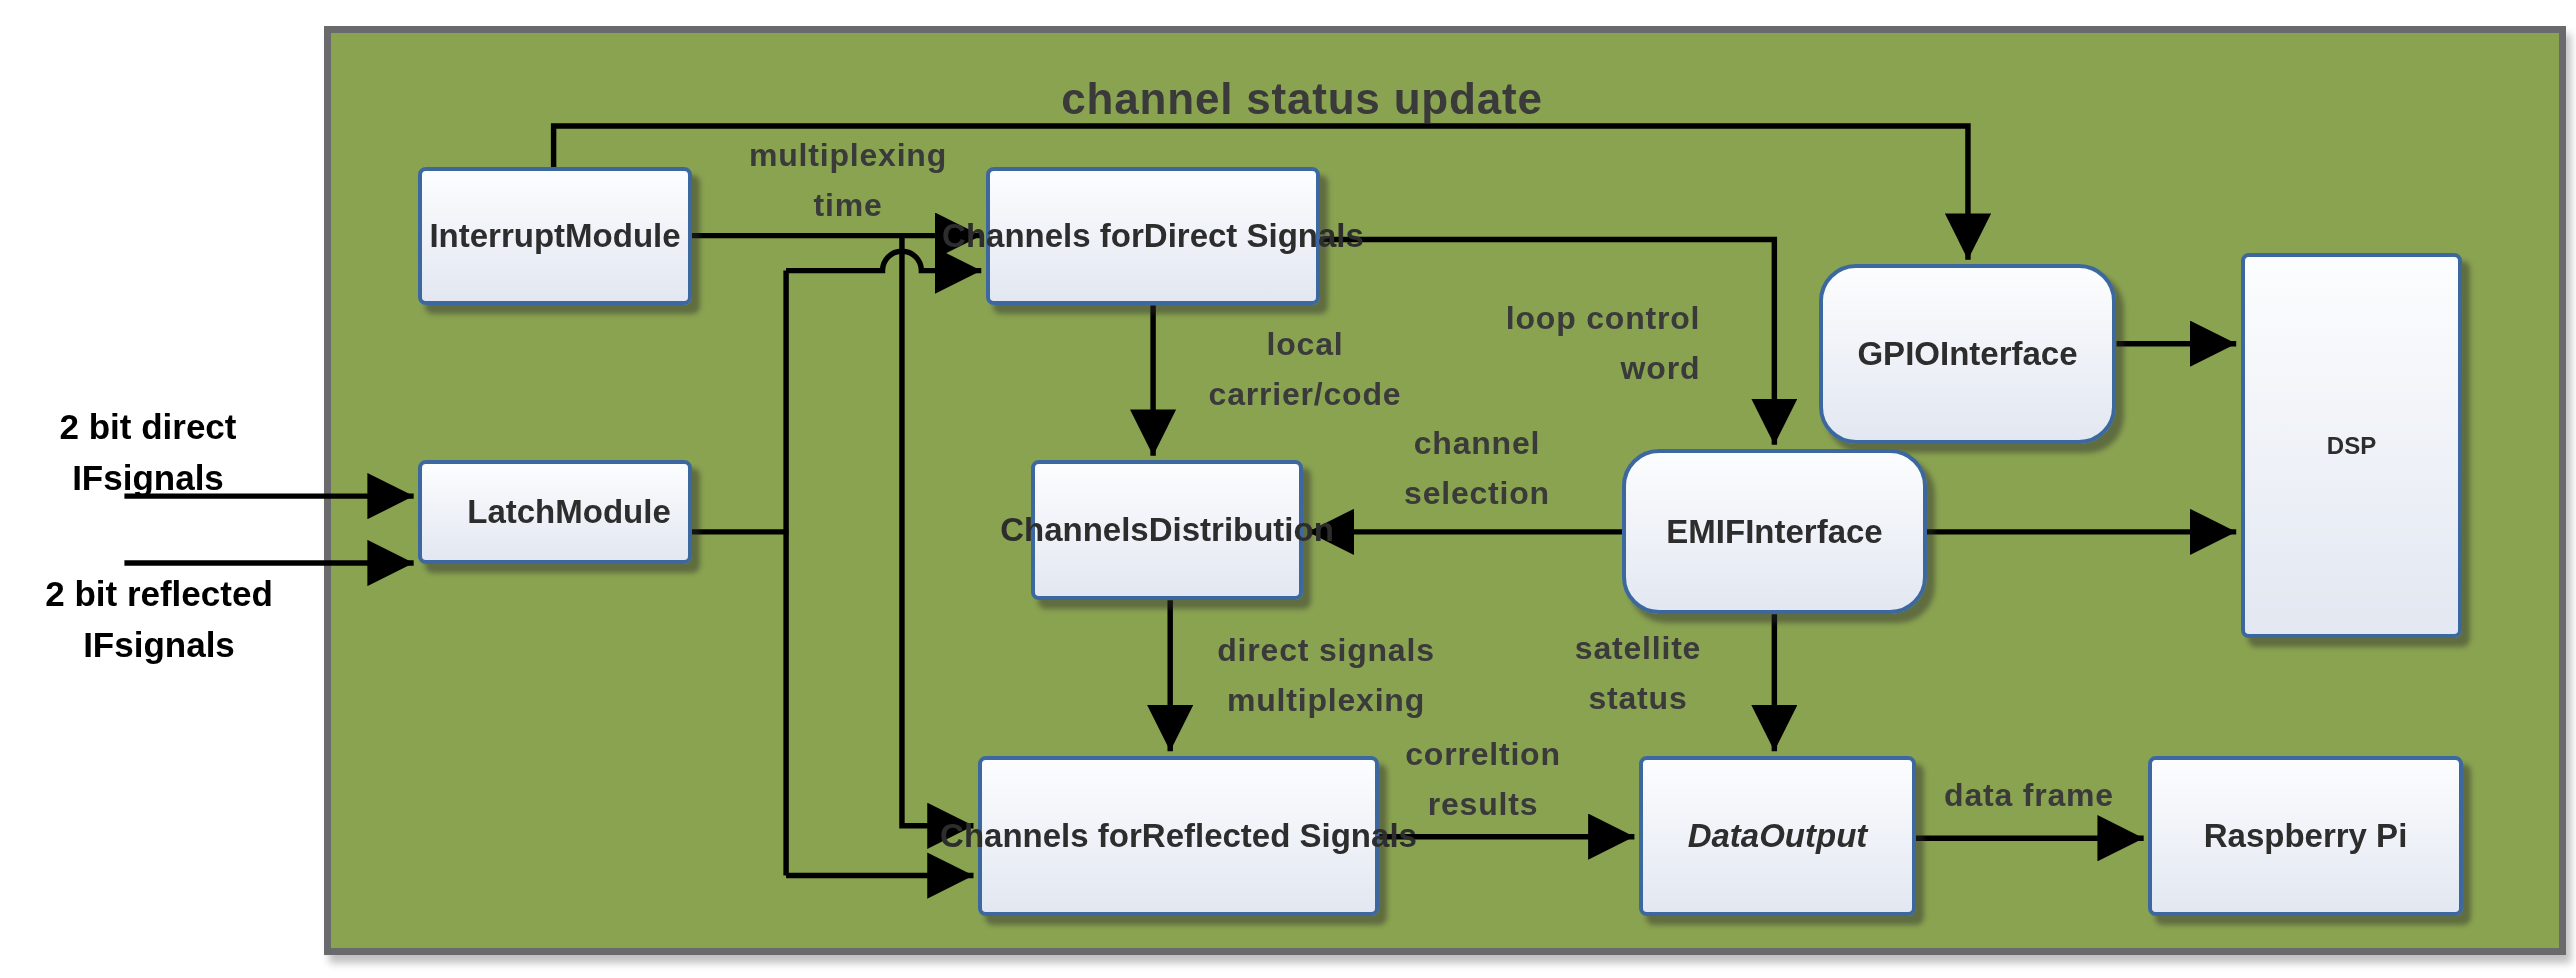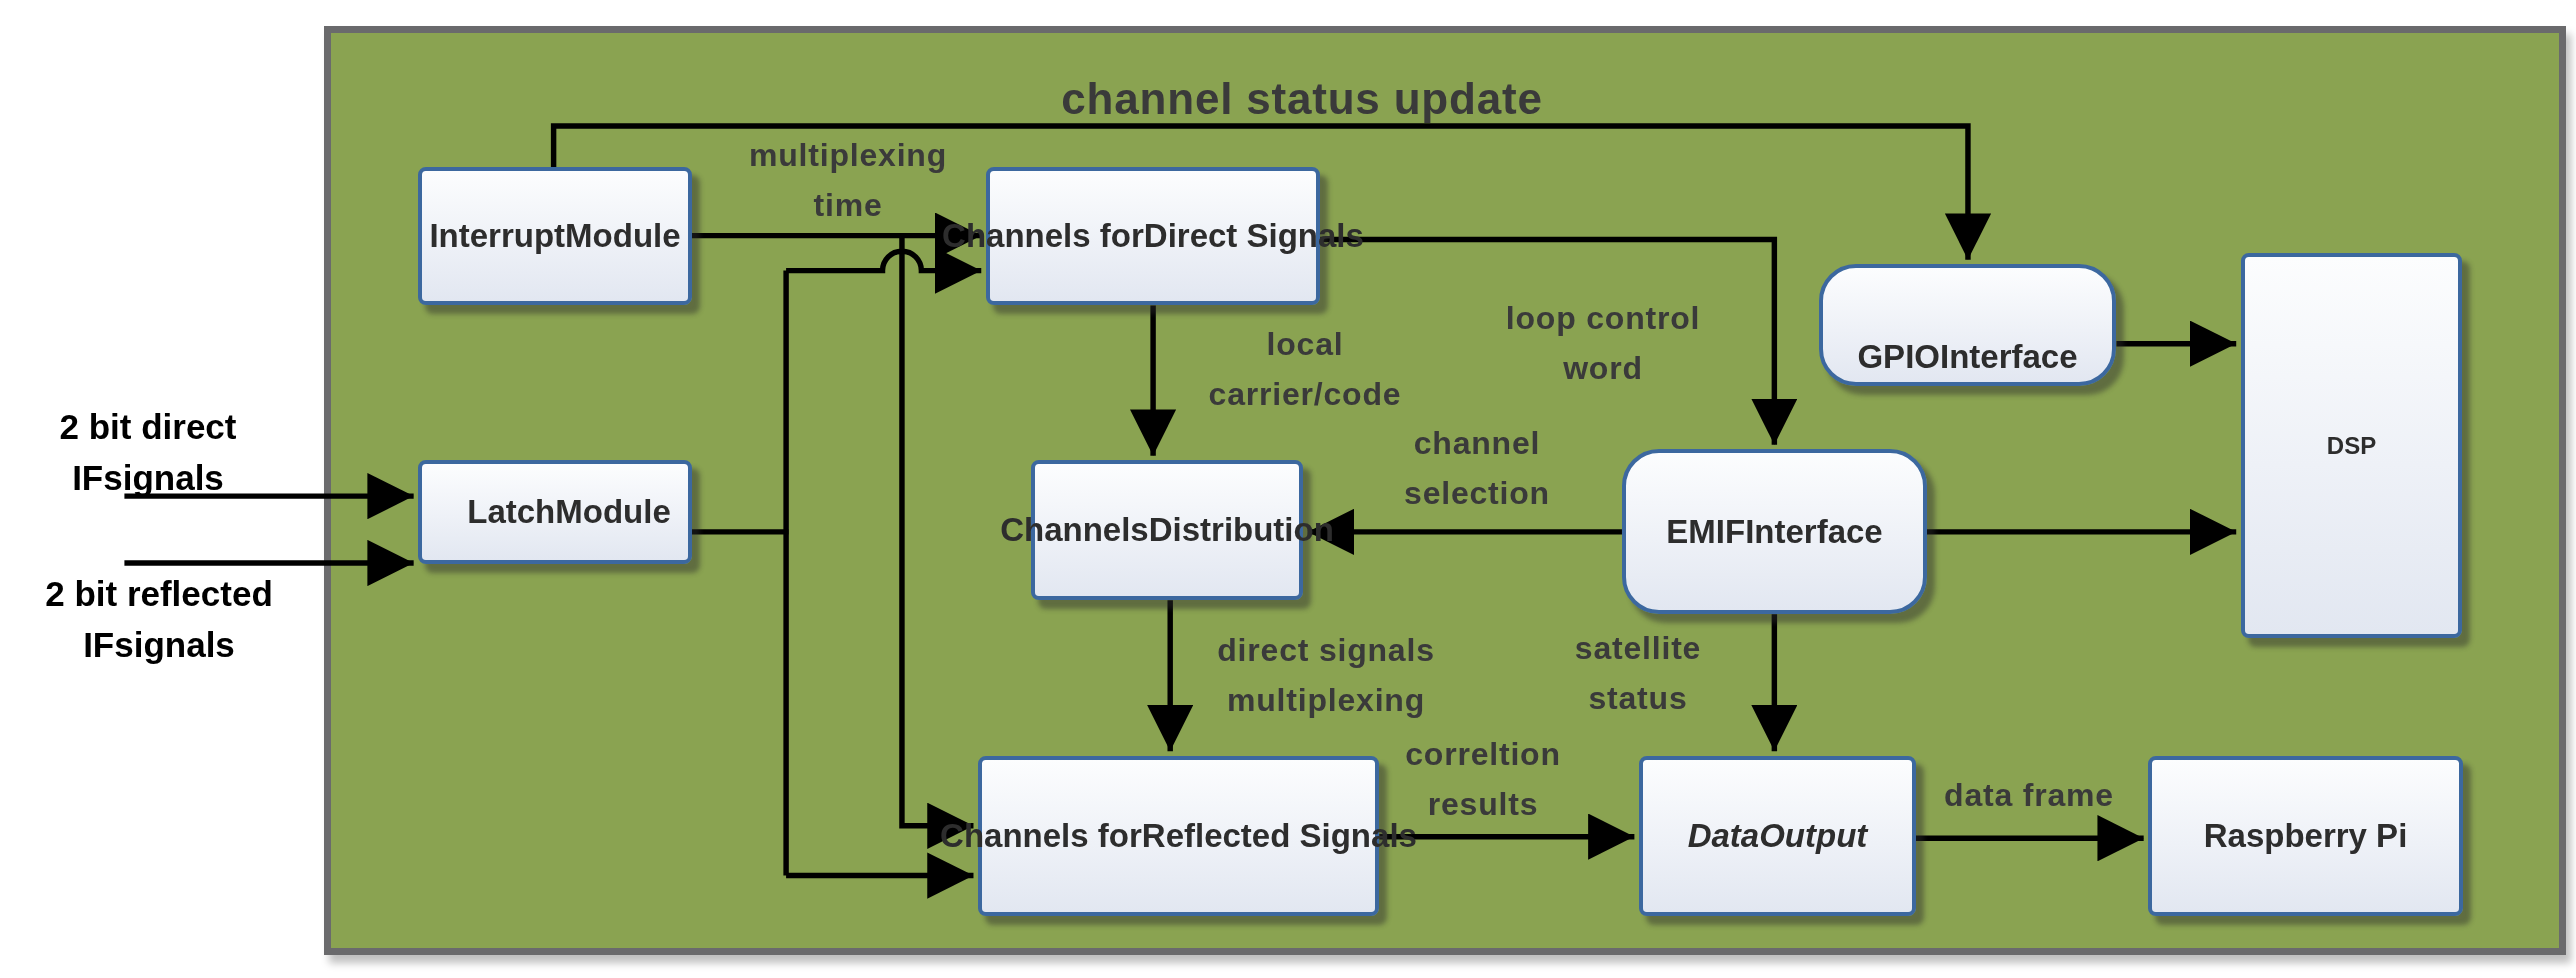--- a/index.html
+++ b/index.html
@@ -91,21 +91,21 @@
 <div class="block" style="left:1031px;top:460px;width:272px;height:140px;">
   <span>Channels</span>
   <span>Distribution</span>
 </div>
 
 <div class="block" style="left:978px;top:756px;width:401px;height:160px;">
   <span>Channels for</span>
   <span>Reflected Signals</span>
 </div>
 
-<div class="block rounded" style="left:1819px;top:264px;width:297px;height:122px;align-items:flex-end;">
+<div class="block rounded" style="left:1819px;top:264px;width:297px;height:180px;">
   <span>GPIO</span>
   <span>Interface</span>
 </div>
 
 <div class="block rounded" style="left:1622px;top:449px;width:305px;height:165px;">
   <span>EMIF</span>
   <span>Interface</span>
 </div>
 
 <div class="block" style="left:1639px;top:756px;width:277px;height:160px;font-style:italic;">
@@ -128,21 +128,21 @@
 <div class="glabel" style="left:848px;top:180px;">
   <div>multiplexing</div>
   <div>time</div>
 </div>
 
 <div class="glabel" style="left:1305px;top:369px;">
   <div>local</div>
   <div>carrier/code</div>
 </div>
 
-<div class="glabel" style="left:1603px;top:343px;">
+<div class="glabel" style="left:1603px;top:343px;text-align:right;">
   <div>loop control</div>
   <div>word</div>
 </div>
 
 <div class="glabel" style="left:1477px;top:468px;">
   <div>channel</div>
   <div>selection</div>
 </div>
 
 <div class="glabel" style="left:1326px;top:675px;">

